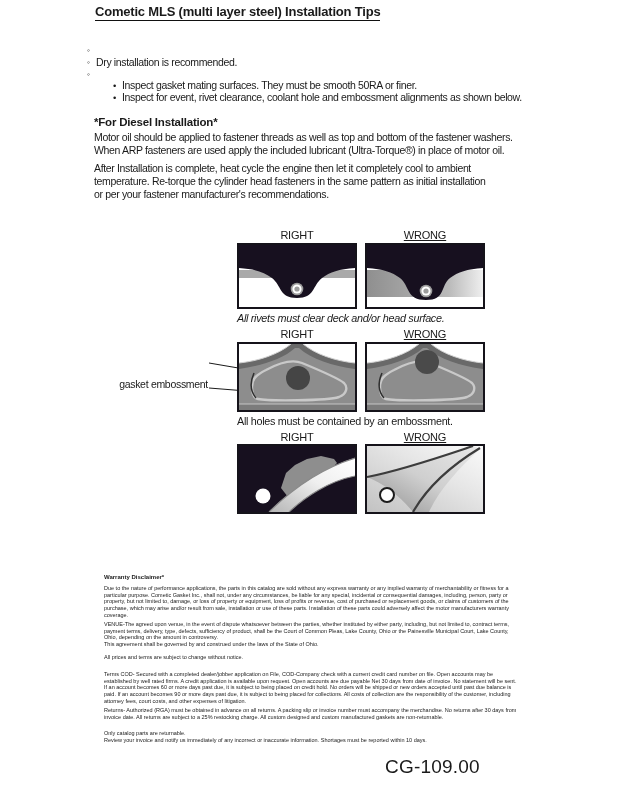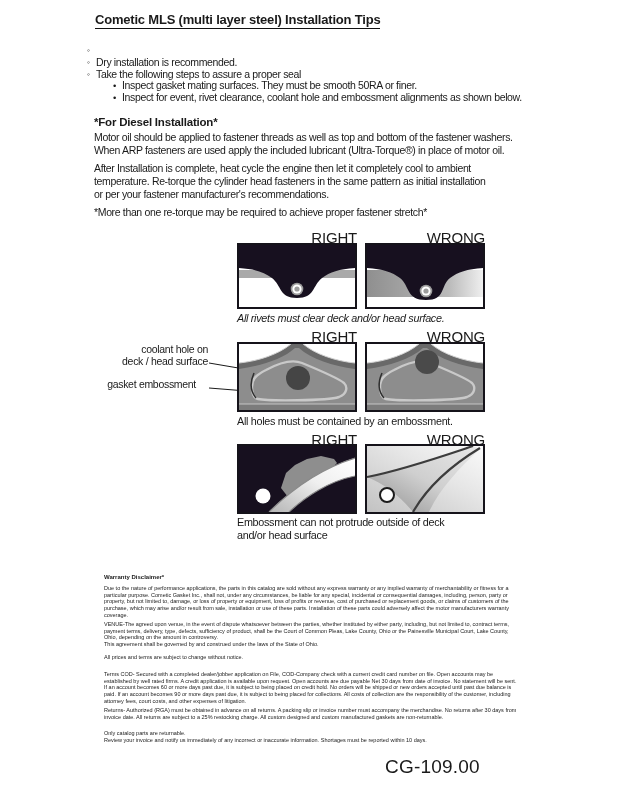--- a/index.html
+++ b/index.html
@@ -3,49 +3,49 @@
 <meta charset="utf-8">
 <style>
   html,body { margin:0; padding:0; background:#ffffff; }
   .page {
     position:relative; width:618px; height:800px; background:#ffffff;
     font-family:"Liberation Sans", sans-serif; color:#1a1a1a; overflow:hidden;
   }
   .abs { position:absolute; }
 
   .title {
-    left:95px; top:12px; font-size:13px; font-weight:bold; letter-spacing:-0.2px;
+    left:95px; top:4px; font-size:13px; font-weight:bold; letter-spacing:-0.2px;
     border-bottom:1.8px solid #111; padding-bottom:1px; margin:0; display:inline-block;
   }
 
   .tips { left:87px; top:45px; width:505px; font-size:10.5px; line-height:11.8px; letter-spacing:-0.35px; }
   .tip-row { display:flex; }
   .tip-marker { width:9px; flex:0 0 9px; font-size:8.5px; line-height:11.8px; }
   .tip-sub { padding-left:26px; }
   .tip-sub .tip-marker { font-size:9.5px; }
 
   .diesel-heading { left:94px; top:116px; font-size:11.5px; font-weight:bold; letter-spacing:-0.2px; }
   .body-para { left:94px; width:500px; font-size:10.5px; line-height:13.2px; letter-spacing:-0.35px; white-space:pre-line; }
   .para1 { top:131px; }
   .para2 { top:162px; }
   .para3 { top:206px; }
 
-  .dg-label { width:120px; text-align:right; font-size:15px; letter-spacing:-0.2px; }
+  .dg-label { width:120px; text-align:center; font-size:11px; letter-spacing:-0.2px; }
   .dg-box { width:120px; box-sizing:border-box; border:2px solid #15131a; background:#fff; }
   .dg-box svg { display:block; }
-  .col-l { left:237px; } .col-r { left:365px; }
+  .col-l { left:237px; } .col-r { left:365px;text-decoration:underline; }
   .r1-label { top:229px; } .r1-box { top:243px; height:66px; }
   .r2-label { top:328px; } .r2-box { top:342px; height:70px; }
   .r3-label { top:431px; } .r3-box { top:444px; height:70px; }
   .caption { left:237px; font-size:10.8px; letter-spacing:-0.3px; line-height:12.8px; white-space:pre-line; }
   .cap1 { top:312px;font-style:italic; } .cap2 { top:415px; } .cap3 { top:516px; }
 
   .annot { font-size:10.5px; letter-spacing:-0.3px; line-height:11.8px; text-align:right; white-space:pre-line; }
   .annot-coolant { left:88px; top:344px; width:120px; }
-  .annot-emboss  { left:76px; top:379px; width:120px; }
+  .annot-emboss  { left:88px; top:379px; width:120px; }
   .annot-lines { left:209px; top:357px; }
 
   .footer-text { left:104px; width:414px; font-size:5.5px; line-height:6.7px; color:#222; white-space:pre-line; }
   .f-head { top:574px; font-weight:bold; font-size:6px; }
   .f-p1 { top:585px; } .f-p2 { top:621px; } .f-p3 { top:654px; }
   .f-p4 { top:671px; } .f-p5 { top:707px; } .f-p6 { top:730px; }
 
   .page-number { left:385px; top:756px; font-size:19px; letter-spacing:0.2px; }
 </style>
 </head>
@@ -58,39 +58,37 @@
   <div class="abs tips">
     <div class="tip-row">
       <span class="tip-marker">◦</span>
     </div>
     <div class="tip-row">
       <span class="tip-marker">◦</span>
       <span>Dry installation is recommended.</span>
     </div>
     <div class="tip-row">
       <span class="tip-marker">◦</span>
-      <span>Take the following steps to assure a proper seal</span>
     </div>
     <div class="tip-row tip-sub">
       <span class="tip-marker">•</span>
       <span>Inspect gasket mating surfaces.  They must be smooth 50RA or finer.</span>
     </div>
     <div class="tip-row tip-sub">
       <span class="tip-marker">•</span>
       <span>Inspect for event, rivet clearance, coolant hole and embossment alignments as shown below.</span>
     </div>
   </div>
 
   <div class="abs diesel-heading">*For Diesel Installation*</div>
   <div class="abs body-para para2">After Installation is complete, heat cycle the engine then let it completely cool to ambient
 temperature. Re-torque the cylinder head fasteners in the same pattern as initial installation
 or per your fastener manufacturer's recommendations.</div>
   <div class="abs body-para para1">Motor oil should be applied to fastener threads as well as top and bottom of the fastener washers.
 When ARP fasteners are used apply the included lubricant (Ultra-Torque®) in place of motor oil.</div>
-  <div class="abs body-para para3">*More than one re-torque may be required to achieve proper fastener stretch*</div>
 
   <div class="abs dg-label col-l r1-label">RIGHT</div>
   <div class="abs dg-label col-r r1-label">WRONG</div>
 
   <div class="abs dg-box col-l r1-box">
     <svg width="116" height="62" viewBox="0 0 116 62">
       <rect width="116" height="62" fill="#ffffff"></rect>
       <rect y="25" width="116" height="8" fill="#a9a9a9"></rect>
       <path d="M0,0 H116 V23 C100,24 91,27 83,33 C73,41 76,53 58,53 C40,53 43,41 33,33 C25,27 16,24 0,23 Z" fill="#17101f"></path>
       <circle cx="58" cy="44" r="6.3" fill="#9c9c9c"></circle>
@@ -116,22 +114,20 @@
       <circle cx="59" cy="46" r="4.6" fill="#ffffff"></circle>
       <circle cx="59" cy="46" r="2.6" fill="#9c9c9c"></circle>
     </svg>
   </div>
 
   <div class="abs caption cap1">All rivets must clear deck and/or head surface.</div>
 
   <div class="abs dg-label col-l r2-label">RIGHT</div>
   <div class="abs dg-label col-r r2-label">WRONG</div>
 
-  <div class="abs annot annot-coolant">coolant hole on
-deck / head surface</div>
   <div class="abs annot annot-emboss">gasket embossment</div>
   <svg class="abs annot-lines" width="92" height="40" viewBox="0 0 92 40">
     <line x1="0" y1="6" x2="88" y2="21" stroke="#1a1a1a" stroke-width="1"></line>
     <line x1="0" y1="31" x2="50" y2="35" stroke="#1a1a1a" stroke-width="1"></line>
   </svg>
 
   <div class="abs dg-box col-l r2-box">
     <svg width="116" height="66" viewBox="0 0 116 66">
       <rect width="116" height="66" fill="#ffffff"></rect>
       <path d="M0,19 C20,17 40,10 52,0 L64,0 C76,10 96,17 116,19 L116,66 L0,66 Z" fill="#696969"></path>
@@ -199,22 +195,20 @@
         </linearGradient>
       </defs>
       <rect width="116" height="66" fill="url(#g3wbg)"></rect>
       <path d="M0,31 C36,24 76,10 106,0 L113,3 C92,22 72,44 62,66 L46,66 C33,50 16,37 0,31 Z" fill="url(#g3wband)"></path>
       <path d="M0,31 C36,24 76,10 106,0" stroke="#3c3c3c" stroke-width="2.2" fill="none"></path>
       <path d="M46,66 C58,45 80,22 113,2" stroke="#3c3c3c" stroke-width="2.2" fill="none"></path>
       <circle cx="20" cy="49" r="7" fill="#ffffff" stroke="#1c1c1c" stroke-width="2"></circle>
     </svg>
   </div>
 
-  <div class="abs caption cap3">Embossment can not protrude outside of deck
-and/or head surface</div>
 
   <div class="abs footer-text f-head">Warranty Disclaimer*</div>
   <div class="abs footer-text f-p1">Due to the nature of performance applications, the parts in this catalog are sold without any express warranty or any implied warranty of merchantability or fitness for a particular purpose.  Cometic Gasket Inc., shall not, under any circumstances, be liable for any special, incidental or consequential damages, including, person, party or property, but not limited to, damage, or loss of property or equipment, loss of profits or revenue, cost of purchased or replacement goods, or claims of customers of the purchase, which may arise and/or result from sale, installation or use of these parts.  Installation of these parts could adversely affect the motor manufacturers warranty coverage.</div>
   <div class="abs footer-text f-p2">VENUE-The agreed upon venue, in the event of dispute whatsoever between the parties, whether instituted by either party, including, but not limited to, contract terms, payment terms, delivery, type, defects, sufficiency of product, shall be the Court of Common Pleas, Lake County, Ohio or the Painesville Municipal Court, Lake County, Ohio, depending on the amount in controversy.
 This agreement shall be governed by and construed under the laws of the State of Ohio.</div>
   <div class="abs footer-text f-p3">All prices and terms are subject to change without notice.</div>
   <div class="abs footer-text f-p4">Terms COD- Secured with a completed dealer/jobber application on File, COD-Company check with a current credit card number on file.  Open accounts may be established by well rated firms.  A credit application is available upon request.  Open accounts are due payable Net 30 days from date of invoice.  No statement will be sent.  If an account becomes 60 or more days past due, it is subject to being placed on credit hold.  No orders will be shipped or new orders accepted until past due balance is paid.  If an account becomes 90 or more days past due, it is subject to being placed for collections.  All costs of collection are the responsibility of the customer, including attorney fees, court costs, and other expenses of litigation.</div>
   <div class="abs footer-text f-p5">Returns- Authorized (RGA) must be obtained in advance on all returns.  A packing slip or invoice number must accompany the merchandise.  No returns after 30 days from invoice date.  All returns are subject to a 25% restocking charge.  All custom designed and custom manufactured gaskets are non-returnable.</div>
   <div class="abs footer-text f-p6">Only catalog parts are returnable.
 Review your invoice and notify us immediately of any incorrect or inaccurate information.  Shortages must be reported within 10 days.</div>

